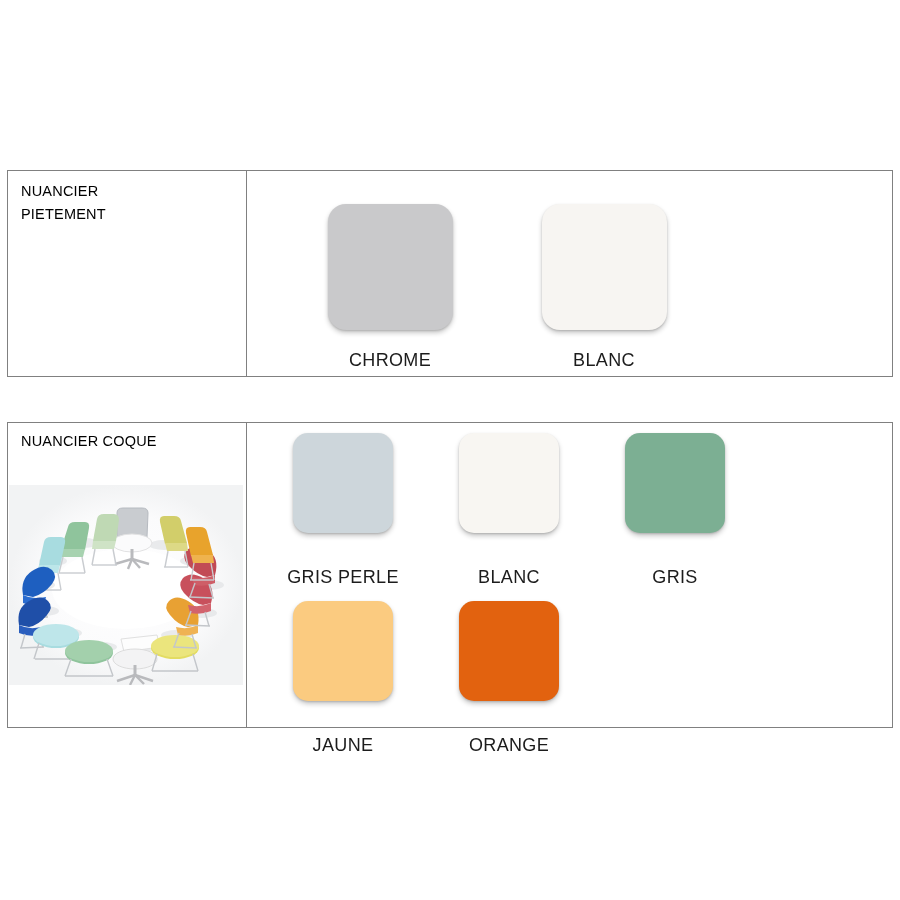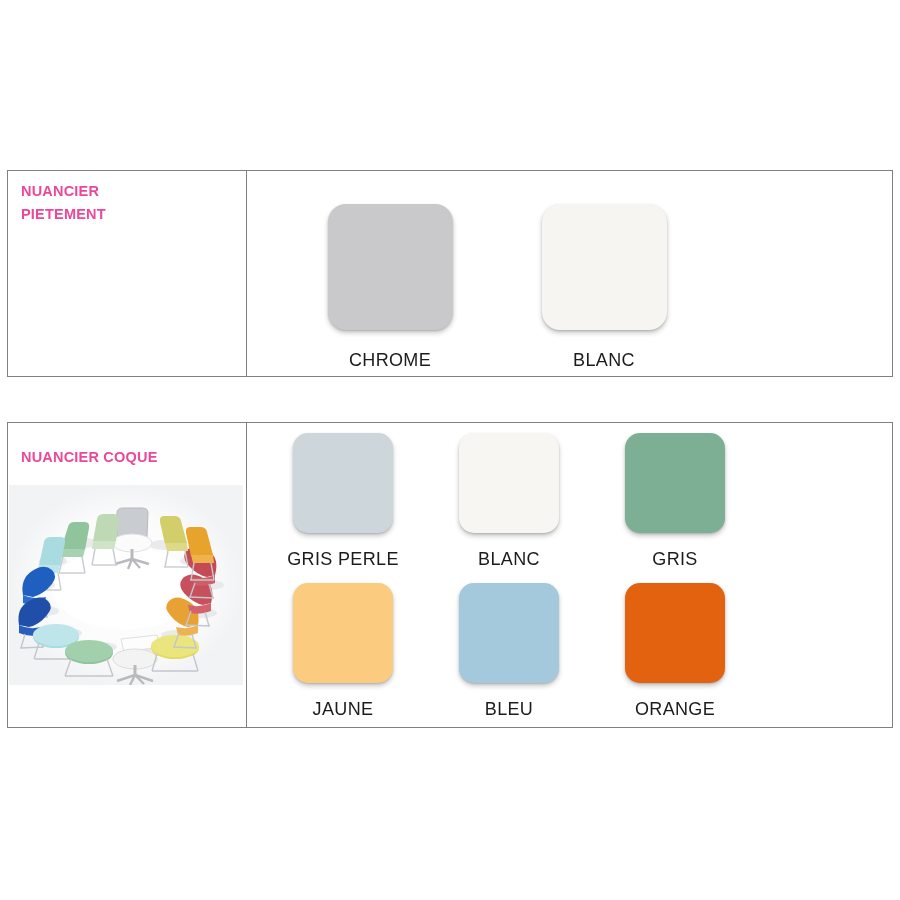--- a/index.html
+++ b/index.html
@@ -31,23 +31,23 @@
     position: relative;
     flex: 0 0 auto;
   }
   .table-right {
     box-sizing: border-box;
     position: relative;
     flex: 1 1 auto;
   }
   .section-title {
     position: absolute;
-    font-weight: bold;
+    font-weight: normal;
     font-size: 14.5px;
-    color: #ec4899;
+    color: #000000;
     letter-spacing: 0.2px;
     line-height: 1.62;
     white-space: pre-line;
   }
 
   
   .swatch-row {
     display: flex;
     flex-direction: row;
     align-items: flex-start;
@@ -90,25 +90,25 @@
   #table-pietement .chip-label { margin-top: 20px; }
 
   
   #table-coque {
     left: 7px;
     top: 422px;
     width: 886px;
     height: 306px;
   }
   #table-coque .table-left  { width: 239px; }
-  #table-coque .section-title { left: 13px; top: 23px; }
+  #table-coque .section-title { left: 13px; top: 7px; }
   #table-coque .swatch-row  { padding-left: 13px; }
   #table-coque .swatch-row.row-1 { padding-top: 10px; }
   #table-coque .swatch-row.row-2 { padding-top: 13px; }
-  #table-coque .swatch-cell { width: 166px; }
+  #table-coque .swatch-cell { width: 166px; gap: 18px; }
   #table-coque .chip {
     width: 100px;
     height: 100px;
     border-radius: 15px;
   }
   #table-coque .chip-label { margin-top: 16px; }
 
   
   .chair-art {
     position: absolute;
@@ -354,23 +354,19 @@
         <div class="chip-label">GRIS</div>
       </div>
     </div>
 
     <div class="swatch-row row-2">
       <div class="swatch-cell">
         <div class="chip" style="background-color: rgb(251, 203, 128);"></div>
         <div class="chip-label">JAUNE</div>
       </div>
       <div class="swatch-cell">
-        <div class="chip" style="background-color: rgb(165, 201, 220);"></div>
-        <div class="chip-label">BLEU</div>
-      </div>
-      <div class="swatch-cell">
         <div class="chip" style="background-color: rgb(226, 98, 15);"></div>
         <div class="chip-label">ORANGE</div>
       </div>
     </div>
 
   </div>
 </div>
 
 </body></html>

